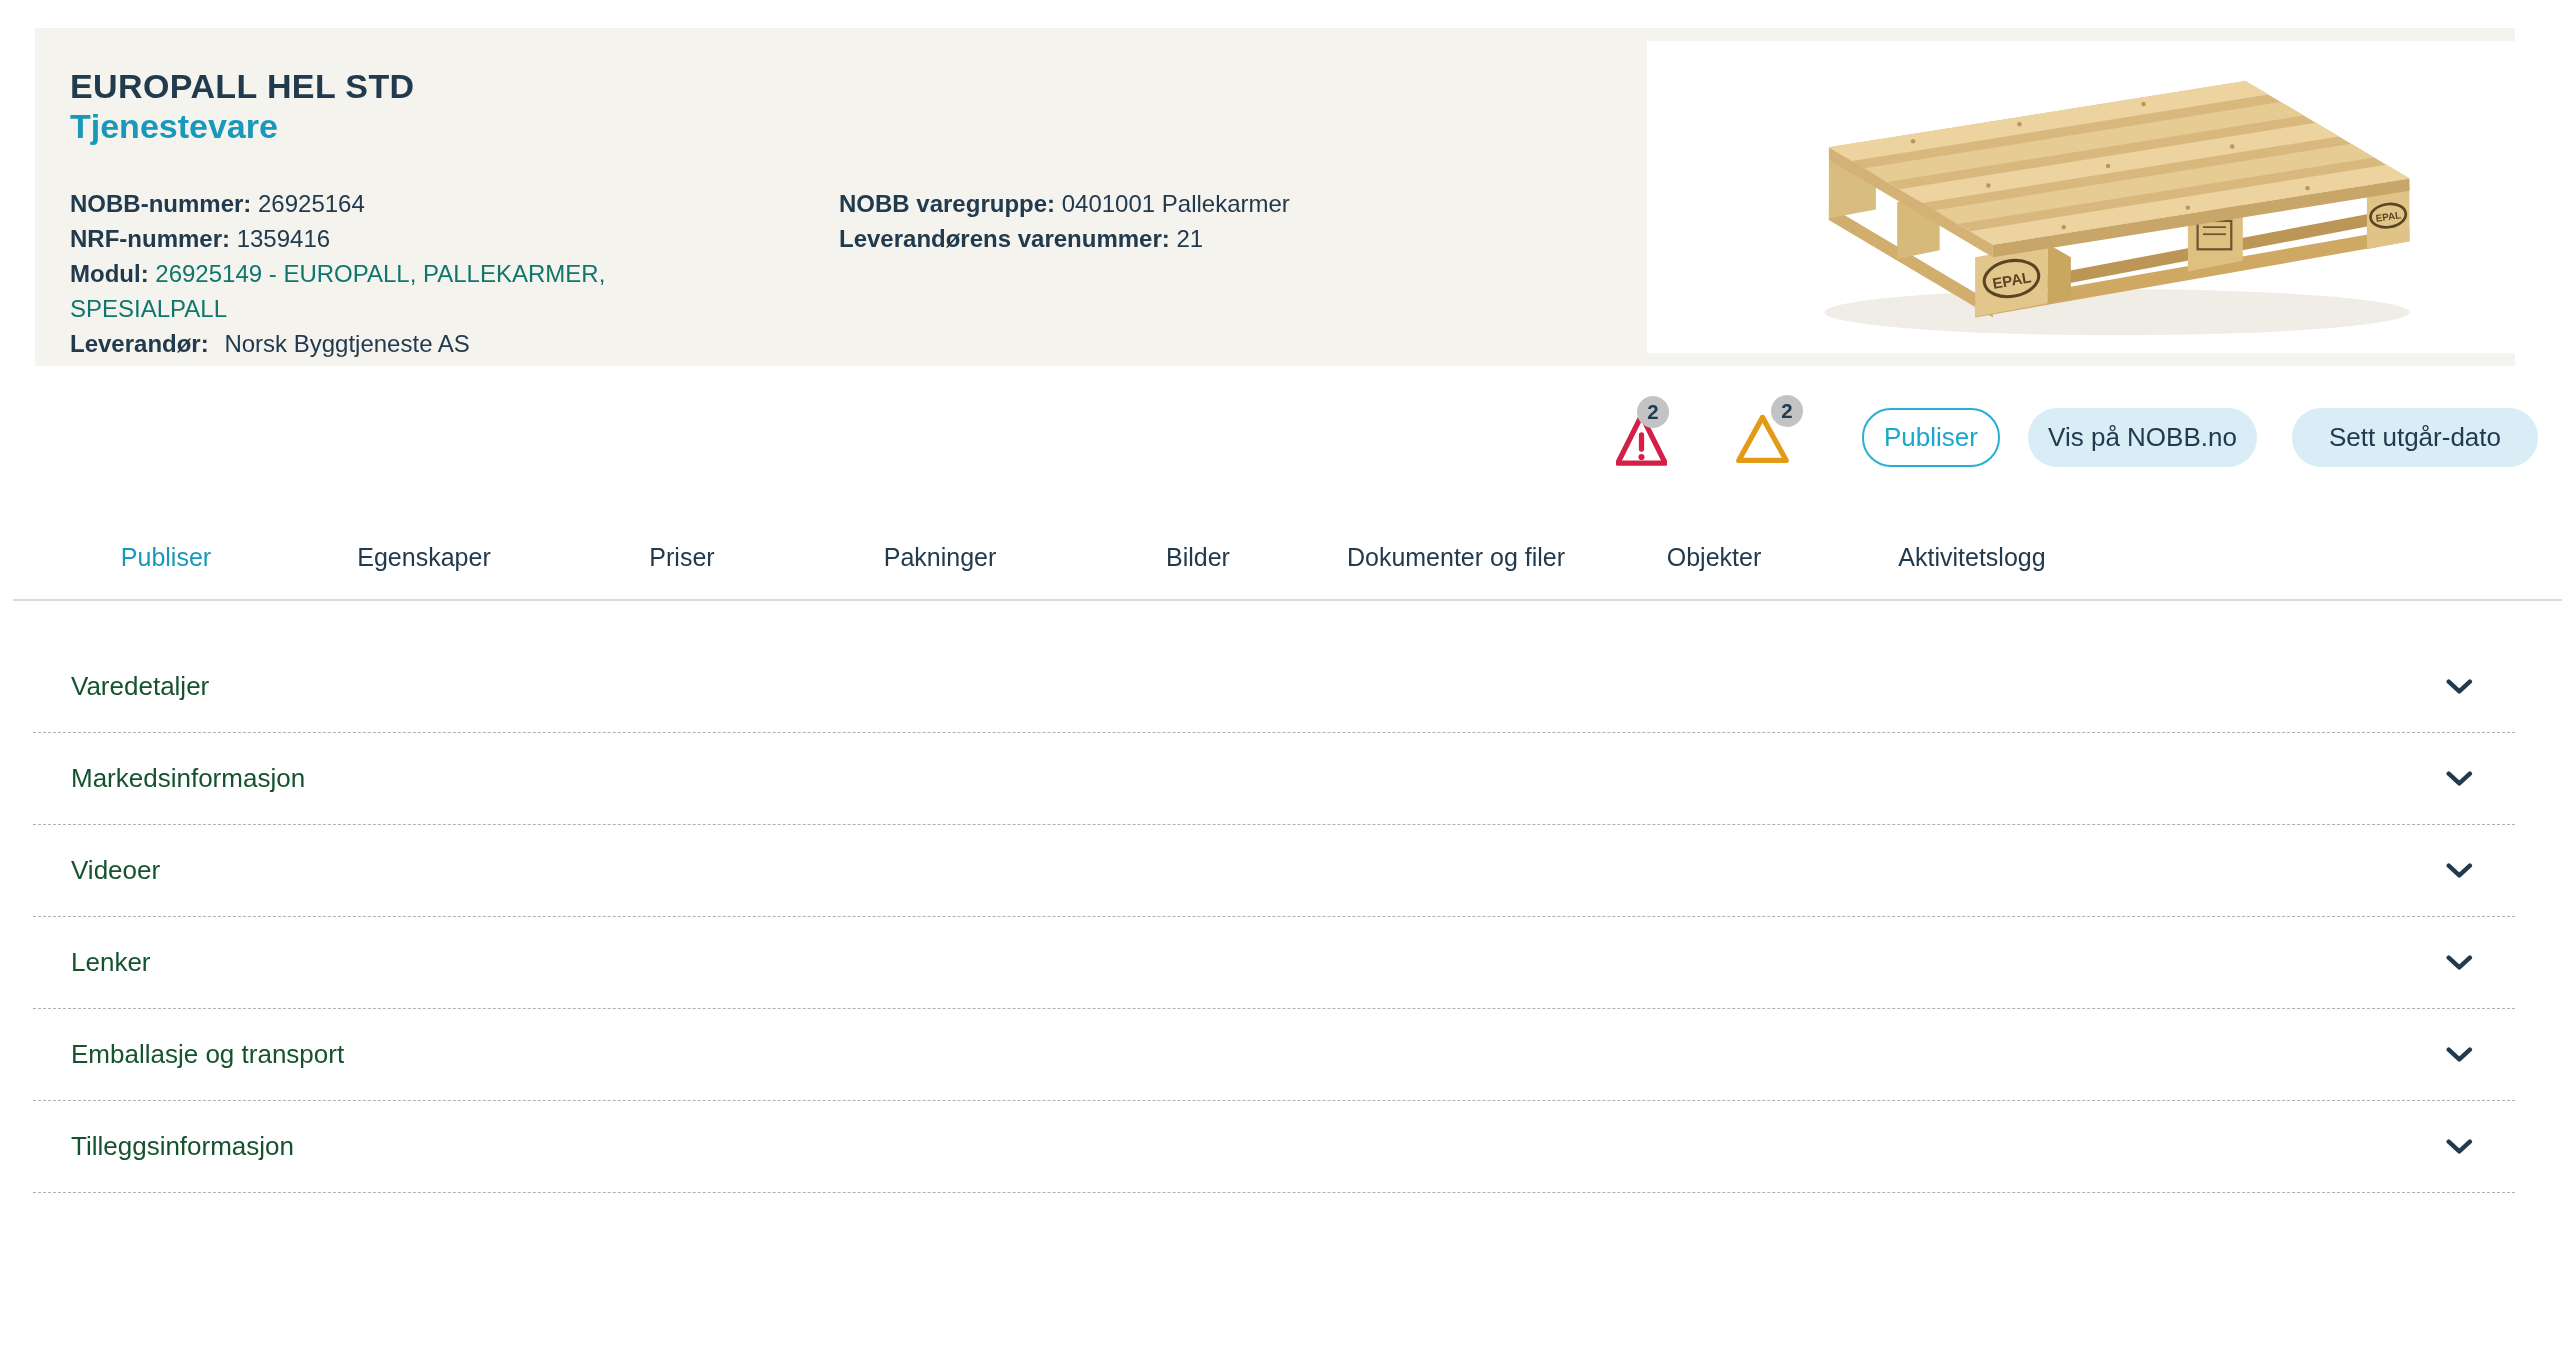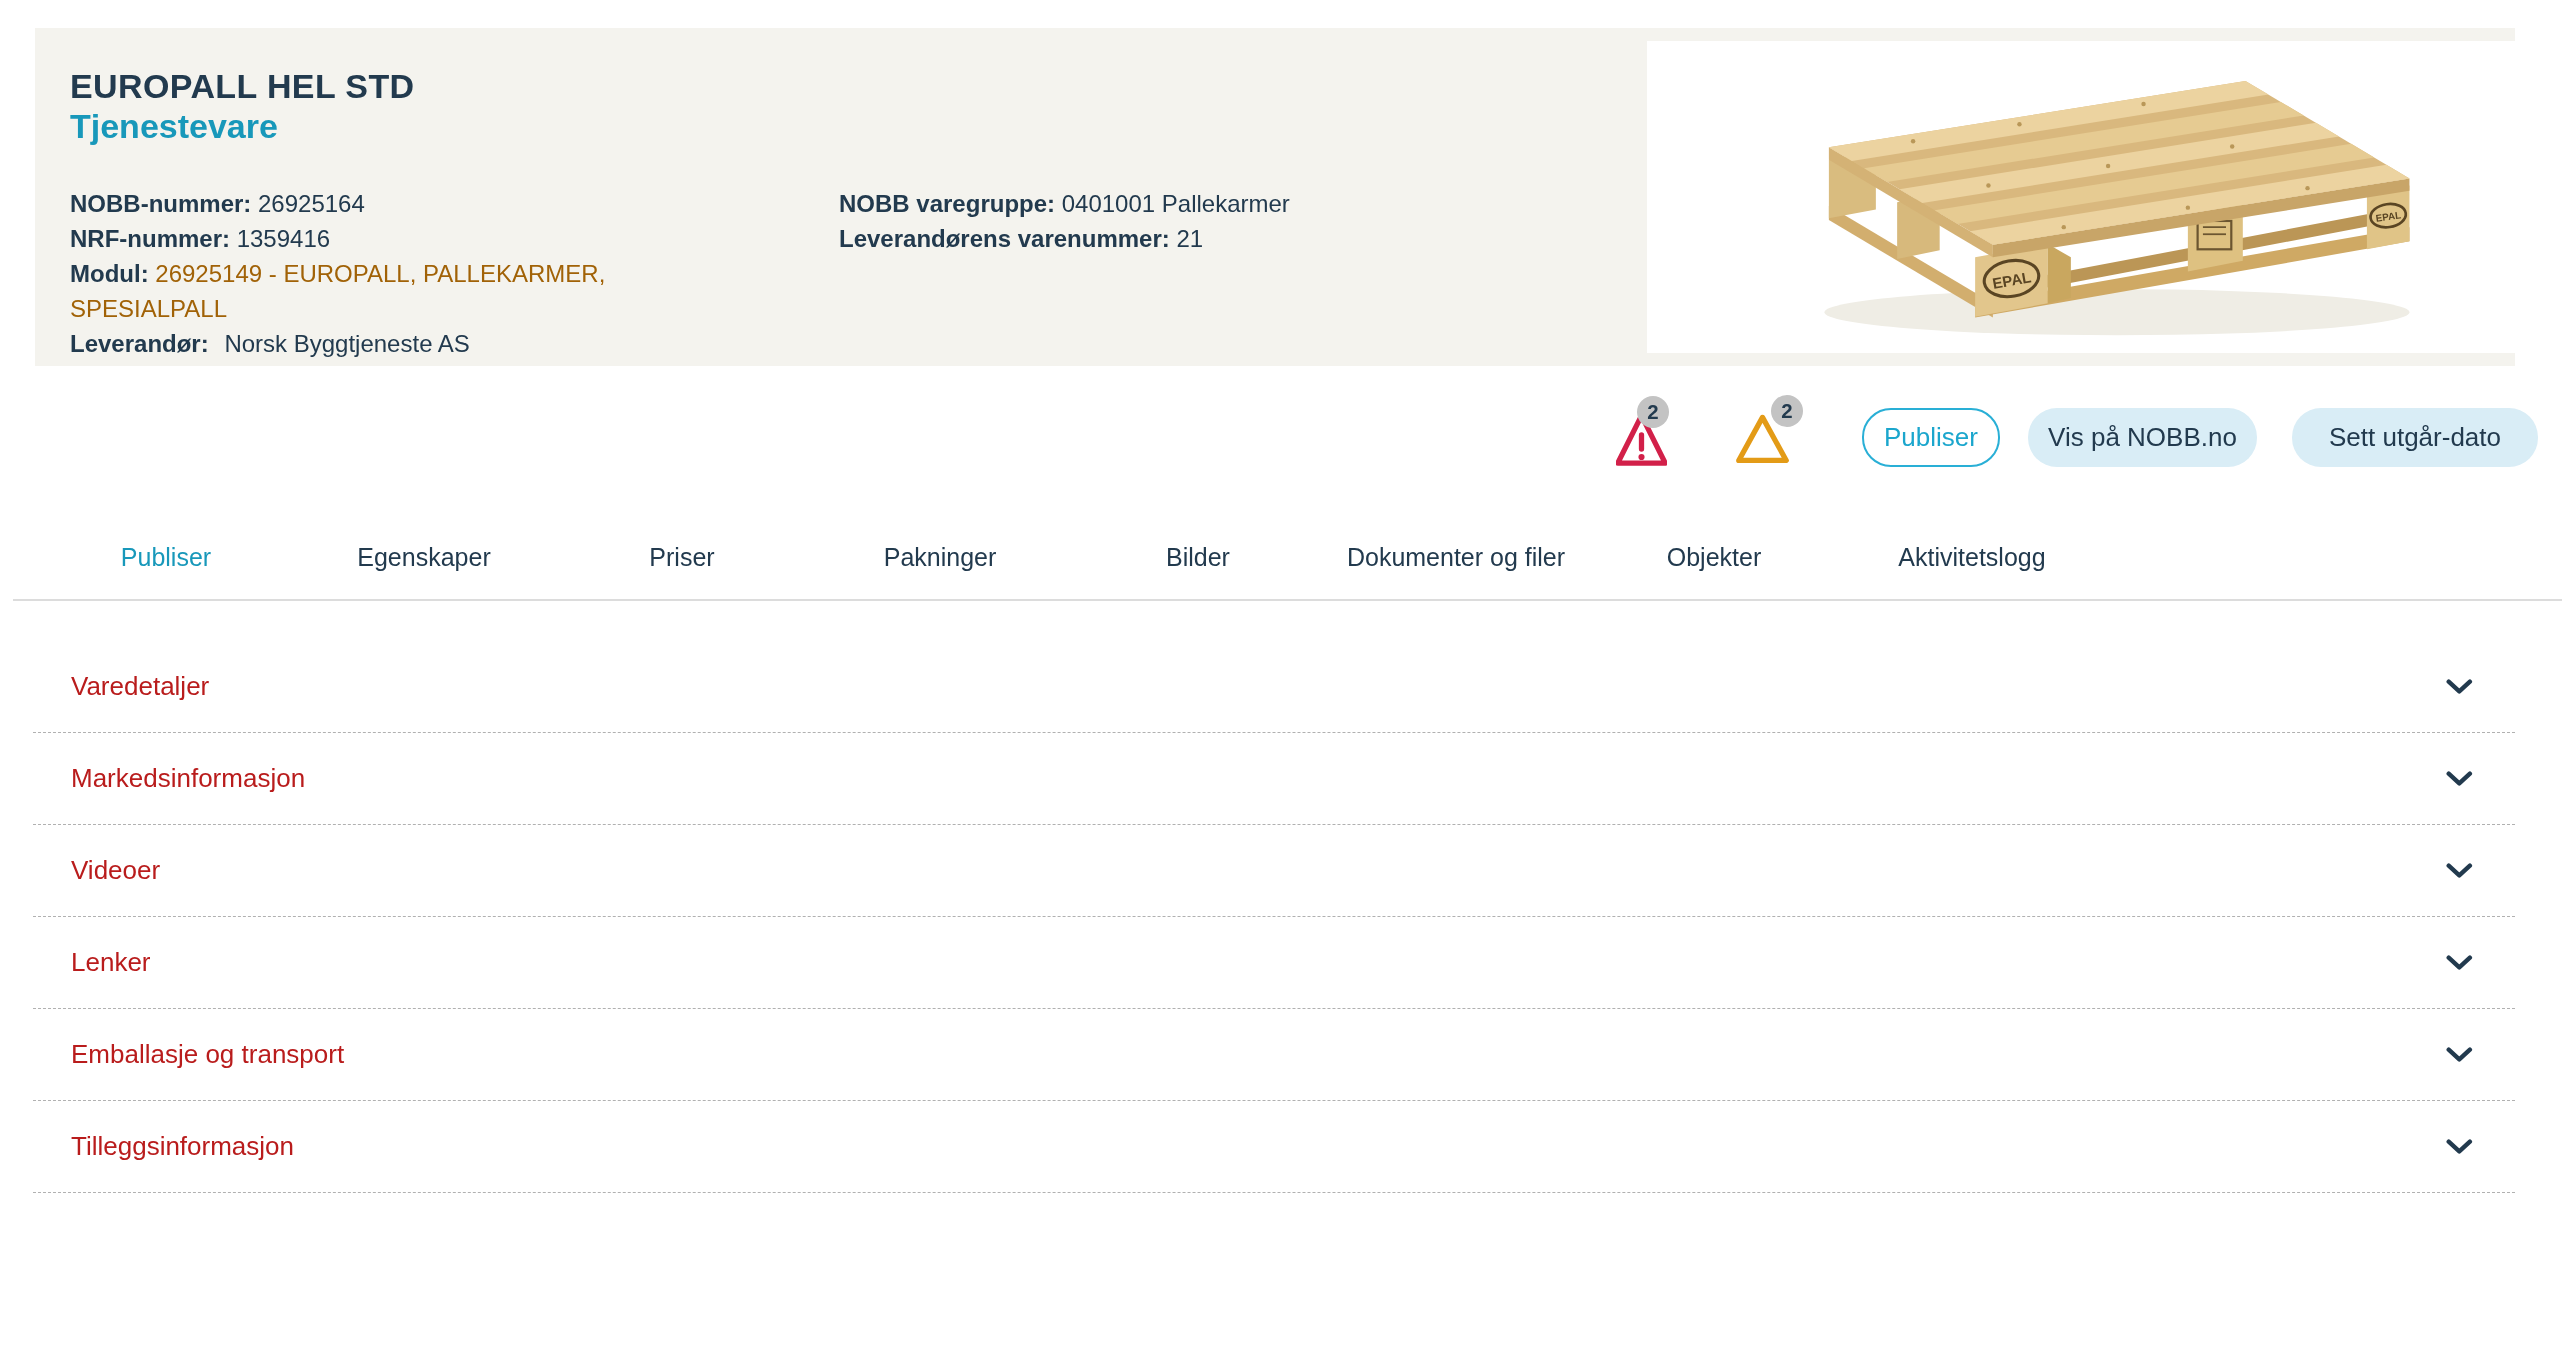--- a/index.html
+++ b/index.html
@@ -10,21 +10,21 @@
   
   .header-band { position:absolute; left:35px; top:27.5px; width:2480px; height:338px; background:#F4F3EE; }
   .header-text { position:absolute; left:35px; top:39px; width:1560px; }
   .product-title { font-size:34px; font-weight:bold; color:#223A4E; line-height:39px; letter-spacing:0.4px; }
   .product-subtitle { font-size:34px; font-weight:bold; color:#1898BA; line-height:41px; }
   .fields { position:relative; margin-top:39px; }
   .fields-col-left { width:621px; font-size:24px; line-height:35px; }
   .fields-col-right { position:absolute; left:769px; top:0; width:798px; font-size:24px; line-height:35px; }
   .fld-label { font-weight:bold; color:#223A4E; }
   .fld-value { color:#223A4E; }
-  .fld-link { color:#a16207; text-decoration:none; cursor:pointer; }
+  .fld-link { color:#0f766e; text-decoration:none; cursor:pointer; }
   .lev-gap { margin-left:9px; }
 
   
   .image-panel { position:absolute; left:1612px; top:13.3px; width:869px; height:312px; background:#FFFFFF; }
 
   
   .icon-group { position:absolute; cursor:pointer; }
   .badge { position:absolute; width:32px; height:32px; border-radius:50%; background:#C3C3C3;
            color:#223A4E; font-size:20.4px; font-weight:bold; text-align:center; line-height:32px; }
   .btn { position:absolute; top:408px; height:59px; border-radius:29px; font-size:26px;
@@ -36,21 +36,21 @@
   
   .tabs { position:absolute; left:37px; top:543px; display:flex; }
   .tab { width:258px; text-align:center; font-size:25px; color:#223A4E; cursor:pointer; }
   .tab.active { color:#1898BA; }
   .tab-divider { position:absolute; left:13.3px; top:599px; width:2549px; height:1.8px; background:#DCDCDC; }
 
   
   .accordion { position:absolute; left:33px; top:641px; width:2482px; }
   .acc-row { height:92px; display:flex; align-items:center; justify-content:space-between;
              padding:0 42px 0 38px; border-bottom:1.8px dashed #B1B1B1; cursor:pointer; background:#fff; }
-  .acc-title { font-size:26px; color:#b91c1c; }
+  .acc-title { font-size:26px; color:#14532d; }
   .chev { flex:0 0 auto; }
 
   
   .bottom-bar { position:absolute; left:0; top:1355px; width:2461px; height:5.3px; background:#131E29; }
   .red-sliver { position:absolute; left:2572px; top:1266px; width:3.5px; height:90px;
                 background:linear-gradient(#e9b8b8 0%, #c03a3a 25%, #b62f2f 70%, #e7baba 100%); }
 </style>
 </head>
 <body>
 

